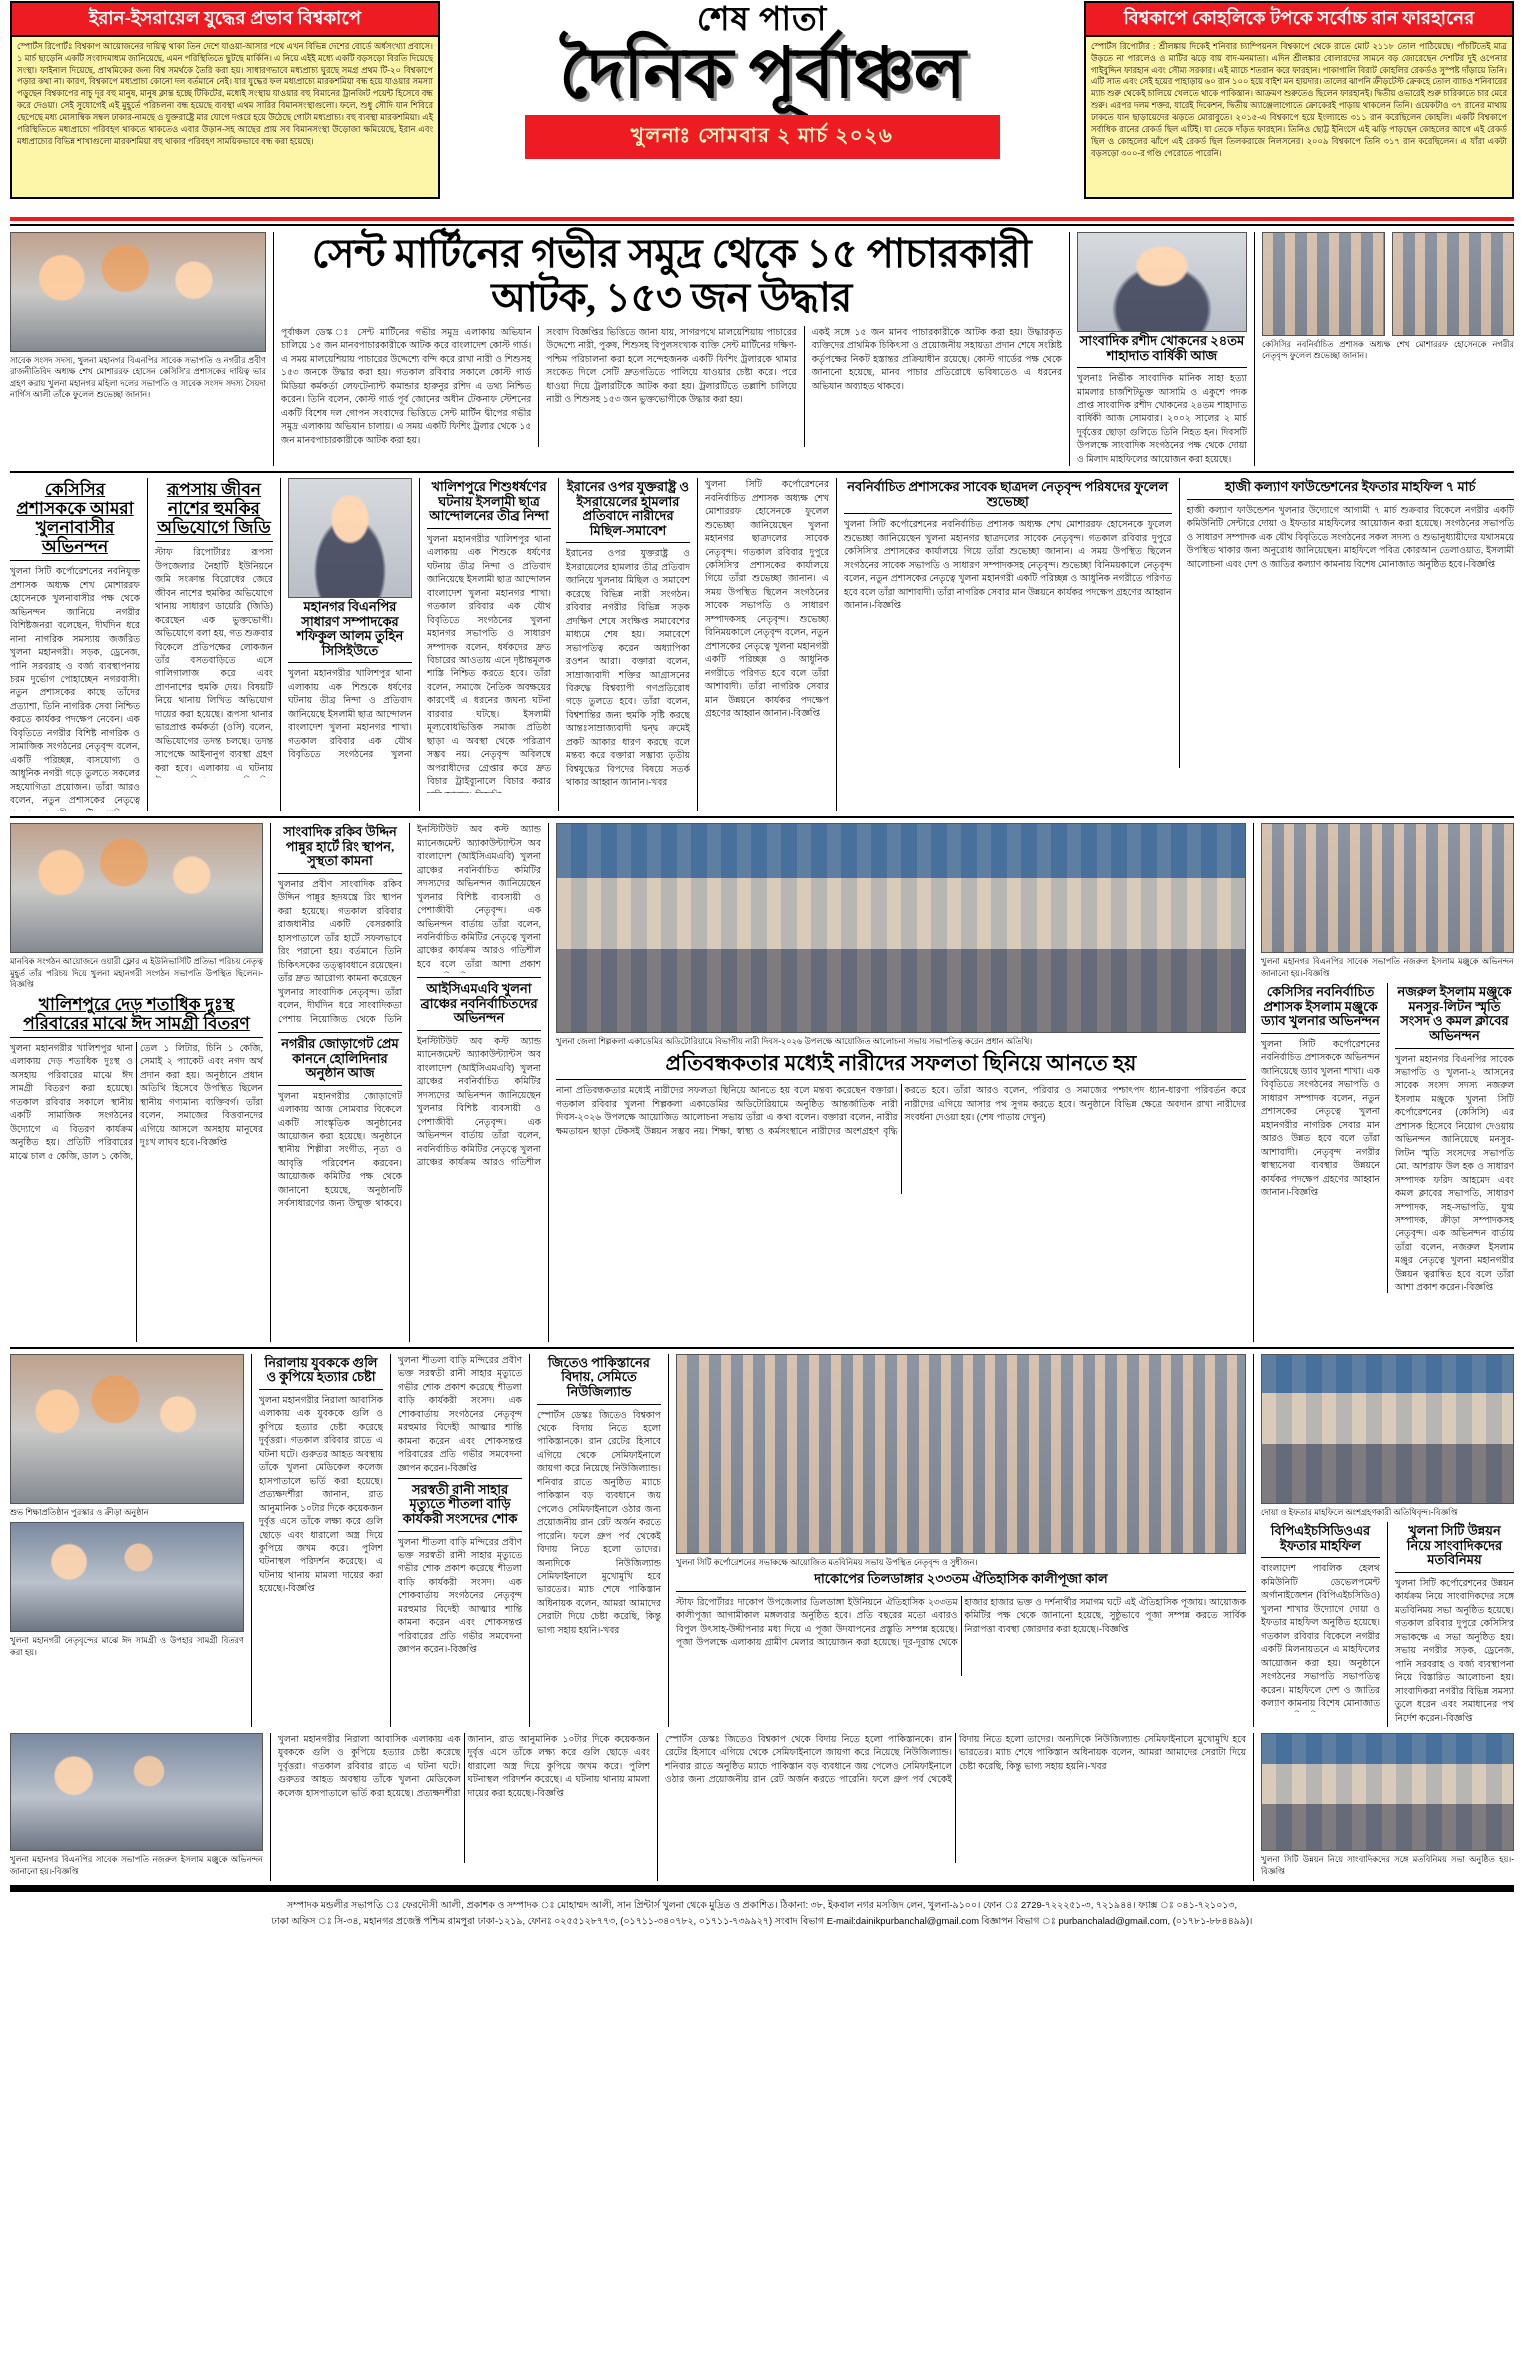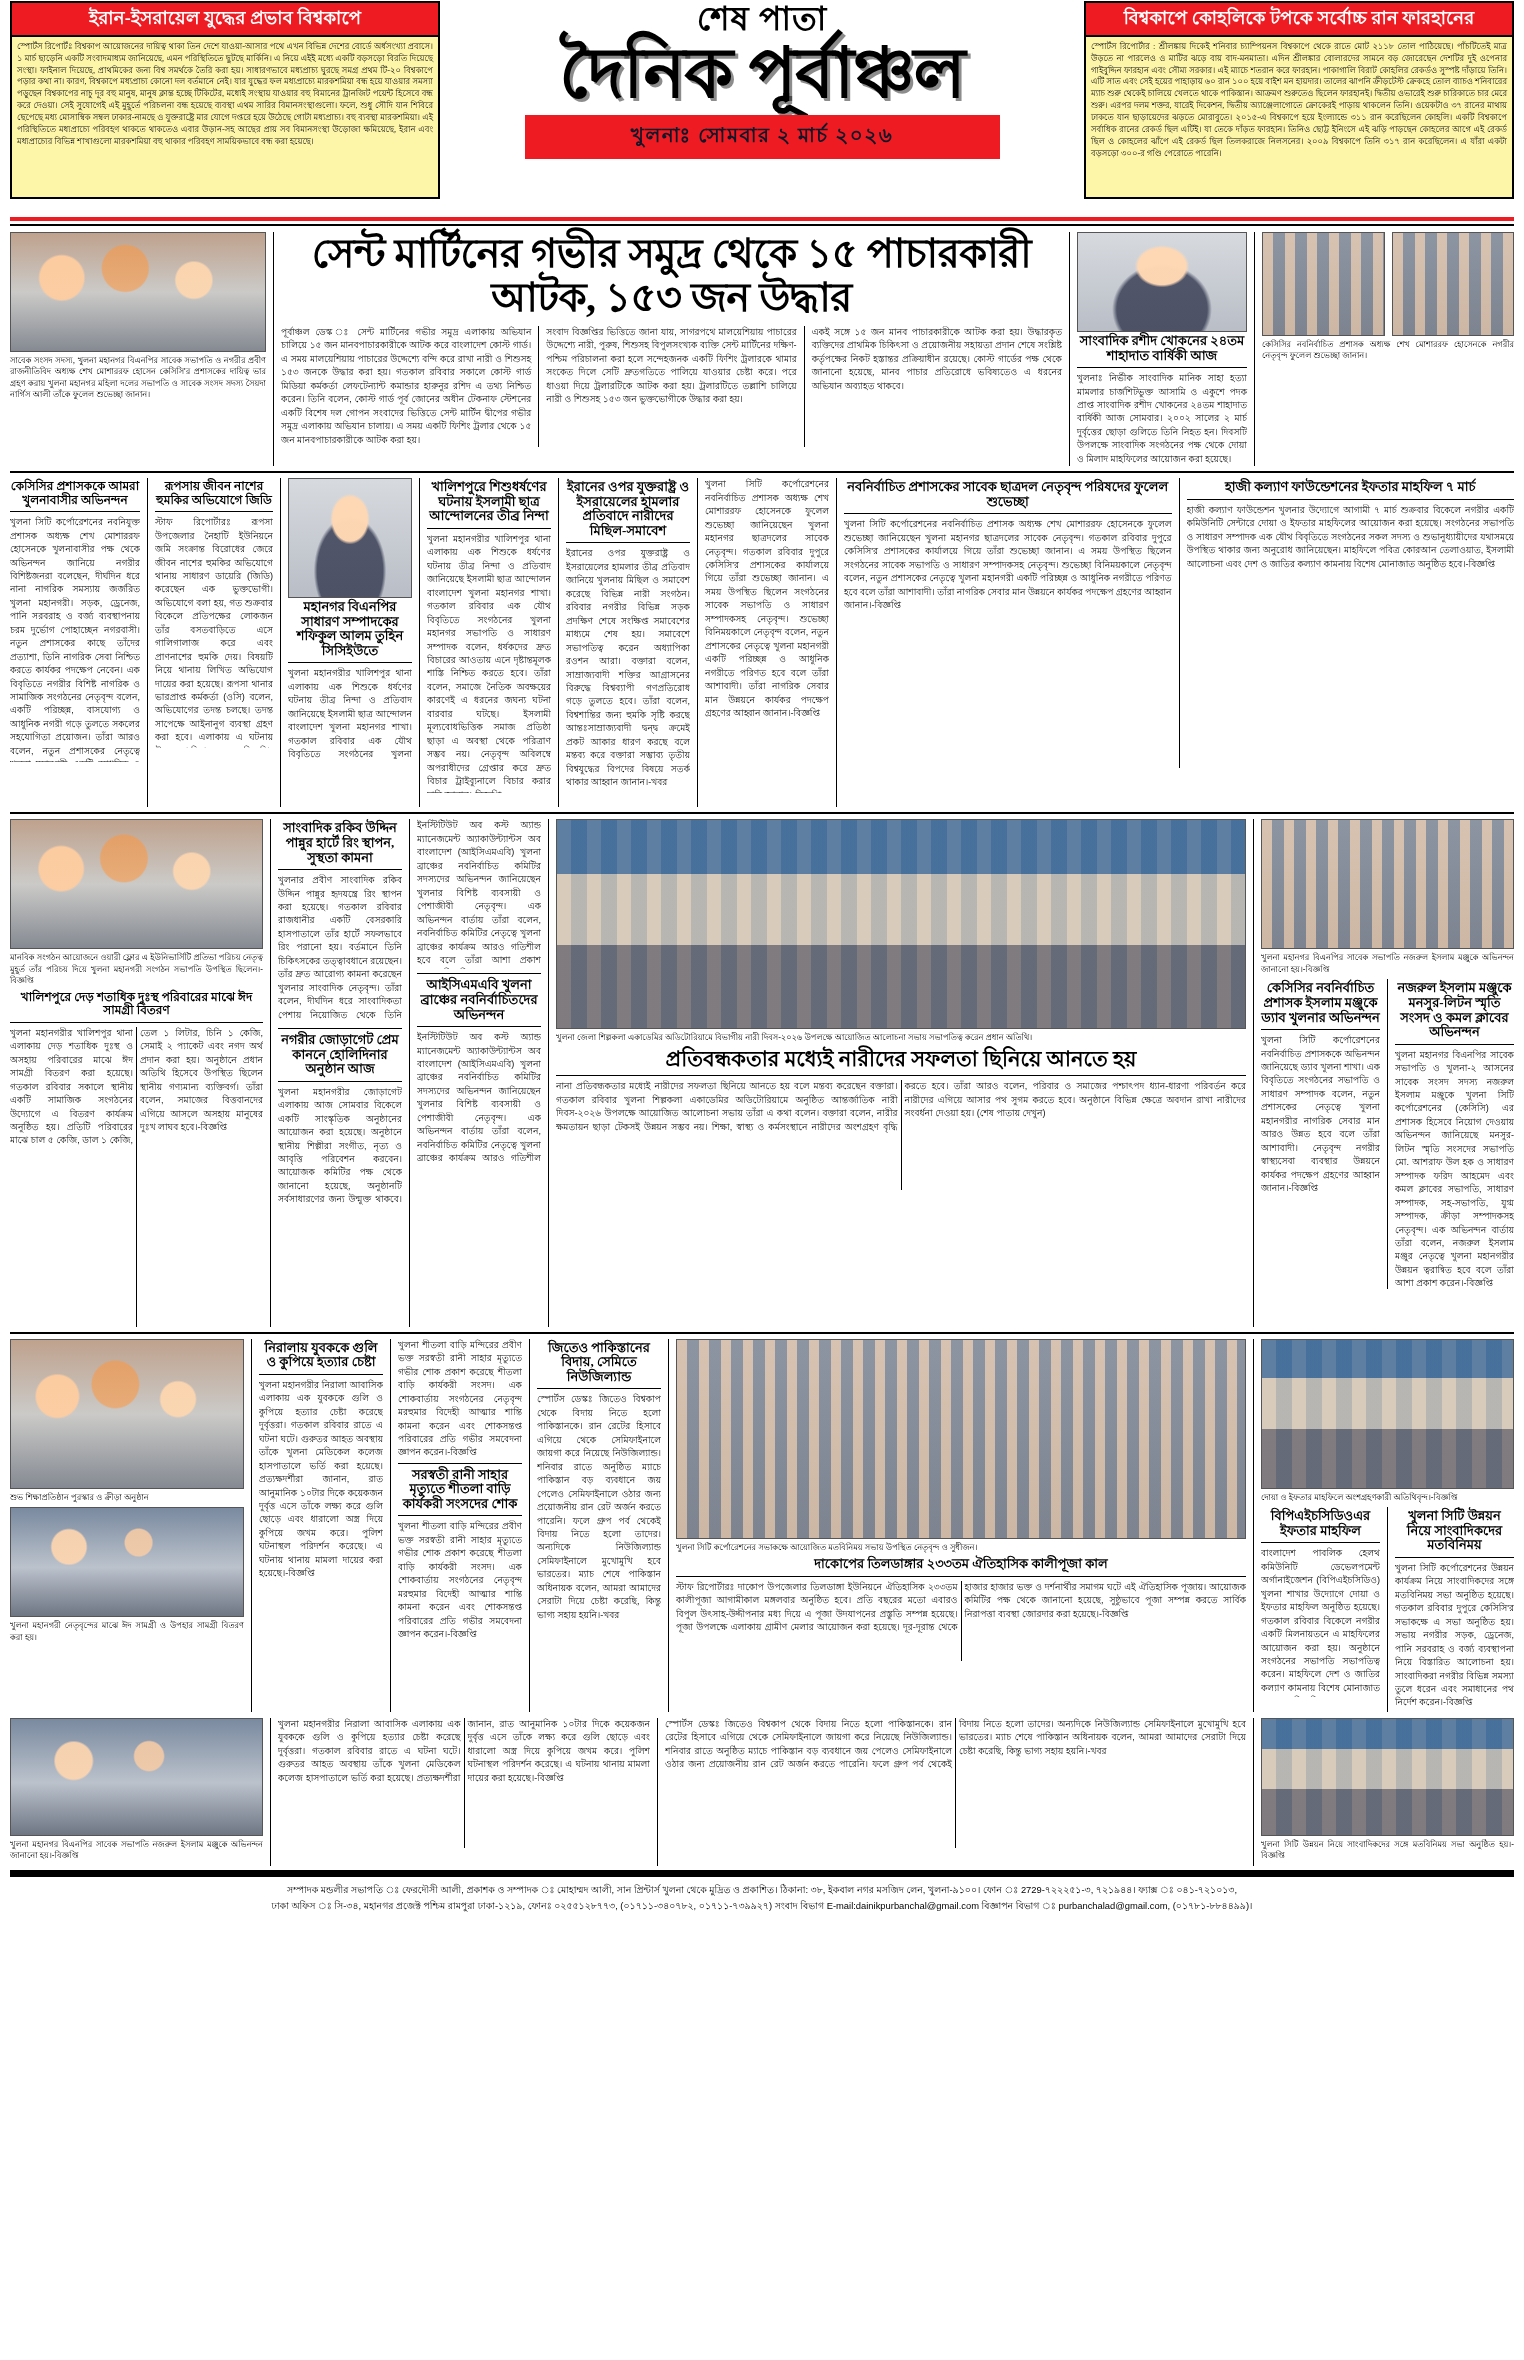--- a/index.html
+++ b/index.html
@@ -22,36 +22,36 @@
     padding:4px 5px 4px;font-size:8.4px;line-height:1.42;text-align:justify;
     color:#111;height:152px;overflow:hidden;
   }
   .mh-center{flex:1;display:flex;flex-direction:column;align-items:center;padding-top:2px;}
   .mh-kicker{font-size:33px;font-weight:bold;letter-spacing:1px;line-height:1;margin-bottom:2px;}
   .mh-logo{
     font-size:70px;font-weight:bold;line-height:1.02;letter-spacing:-1px;
     text-shadow:3px 3px 0 rgba(0,0,0,.45);margin:0 16px 6px;white-space:nowrap;
   }
   .mh-date{
-    background:#ee1c22;color:#0f172a;font-weight:bold;font-size:20px;
+    background:#ee1c22;color:#fef9c3;font-weight:bold;font-size:20px;
     padding:5px 40px 6px;letter-spacing:1.5px;width:475px;text-align:center;box-sizing:border-box;
   }
   .mh-url{
     background:#1b9ad1;color:#fff;font-weight:bold;font-size:21px;
     padding:4px 0 5px;letter-spacing:.5px;width:475px;text-align:center;box-sizing:border-box;
     font-family:"Liberation Serif",serif;
   }
   .rule-red{height:4px;background:#ee1c22;margin:4px 0 0;}
   .rule-blk{height:2px;background:#000;margin:3px 0 6px;}
   .body-text{font-size:9.1px;line-height:1.48;text-align:justify;color:#111;
     font-family:"Liberation Sans","DejaVu Sans",sans-serif;}
   .hl{font-weight:bold;text-align:center;line-height:1.12;margin:2px 0 4px;}
   .hl-xl{font-size:40px;line-height:1.1;text-align:center;font-weight:bold;letter-spacing:-.5px;}
   .hl-l{font-size:21px;}
-  .hl-m{font-size:12px;}
+  .hl-m{font-size:17px;text-decoration:underline;}
   .hl-s{font-size:13px;}
   .hl-xs{font-size:13px;}
   .cap{font-size:8.2px;line-height:1.4;text-align:justify;margin:3px 0 4px;
     font-family:"Liberation Sans","DejaVu Sans",sans-serif;}
   .photo{width:100%;background:#b9bec4;border:1px solid #555;box-sizing:border-box;
     position:relative;overflow:hidden;}
   .photo::after{content:"";position:absolute;inset:0;
     background:
       radial-gradient(circle at 18% 34%, rgba(255,214,170,.95) 0 9%, transparent 10%),
       radial-gradient(circle at 38% 30%, rgba(240,190,150,.9) 0 8%, transparent 9%),

